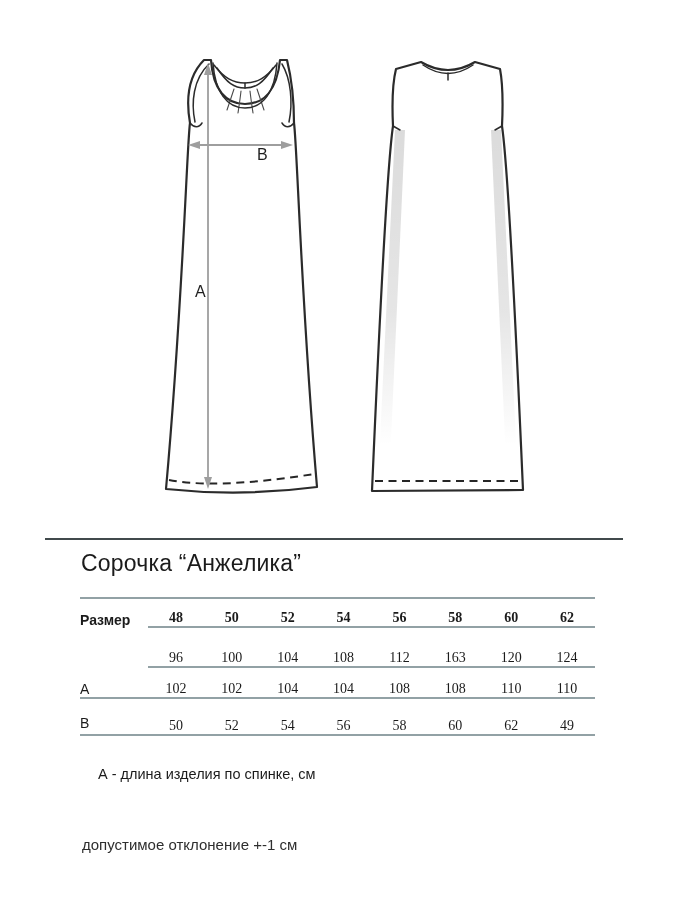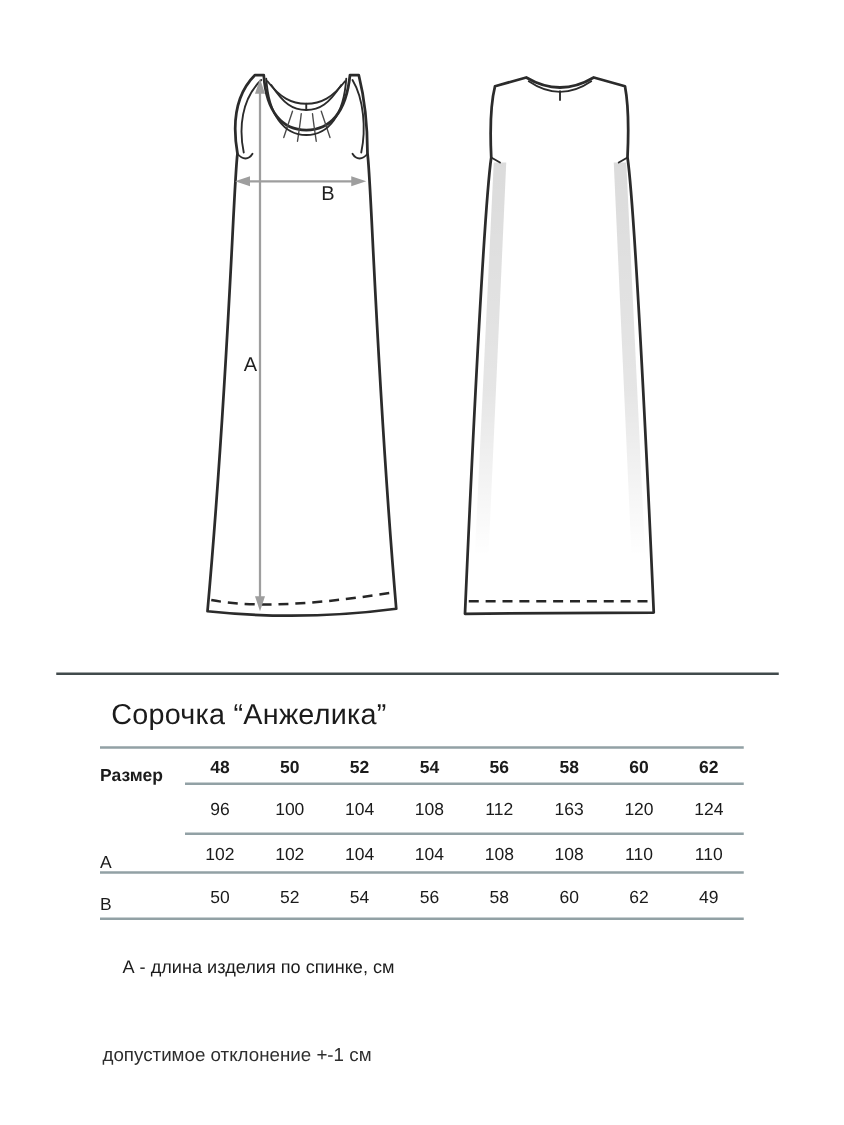--- a/index.html
+++ b/index.html
@@ -10,25 +10,25 @@
   .page{position:absolute;left:0;top:0;width:675px;height:900px;background:#fff;}
   svg.drawing{position:absolute;left:0;top:0;}
   .outline{fill:#ffffff;stroke:#2b2b2b;stroke-width:2.2;stroke-linejoin:round;stroke-linecap:round;}
   .thin{fill:none;stroke:#2b2b2b;stroke-width:1.5;stroke-linecap:round;}
   .soft{fill:none;stroke:#4a4a4a;stroke-width:1.1;stroke-linecap:round;}
   .dash{fill:none;stroke:#262626;stroke-width:2;stroke-dasharray:8 5.5;}
   .arrow-line{stroke:#9e9e9e;stroke-width:1.8;}
   .arrow-head{fill:#9e9e9e;stroke:none;}
   .dim-label{font-size:16px;fill:#1f1f1f;font-family:"Liberation Sans",sans-serif;}
   .divider{position:absolute;left:45px;top:538px;width:578px;height:2px;background:#414a4c;}
-  .title{position:absolute;left:81px;top:550px;margin:8px;font-size:23px;font-weight:400;letter-spacing:.2px;}
+  .title{position:absolute;left:81px;top:550px;margin:0;font-size:23px;font-weight:400;letter-spacing:.2px;}
   .table{position:absolute;left:80px;top:597px;width:515px;border-top:2px solid #92a1a5;}
   .trow{display:flex;align-items:stretch;}
   .tlabel{width:68px;display:flex;align-items:center;font-size:14px;margin-top:12px;}
-  .tcells{flex:1;display:flex;align-items:center;}
+  .tcells{flex:1;display:flex;align-items:flex-end;font-family:Liberation Serif, serif;}
   .tcells.bordered{border-bottom:2px solid #92a1a5;}
   .trow.full-border{border-bottom:2px solid #92a1a5;}
   .tcell{flex:1;text-align:center;font-size:14px;}
   .bold{font-weight:bold;}
   .h-header{height:29px;}
   .h-chest{height:40px;}
   .h-a{height:29px;}
   .h-b{height:35px;}
   .legend{position:absolute;left:98px;top:762px;font-size:14.5px;line-height:25px;}
   .note{position:absolute;left:82px;top:836px;font-size:15px;color:#2e2e2e;}

